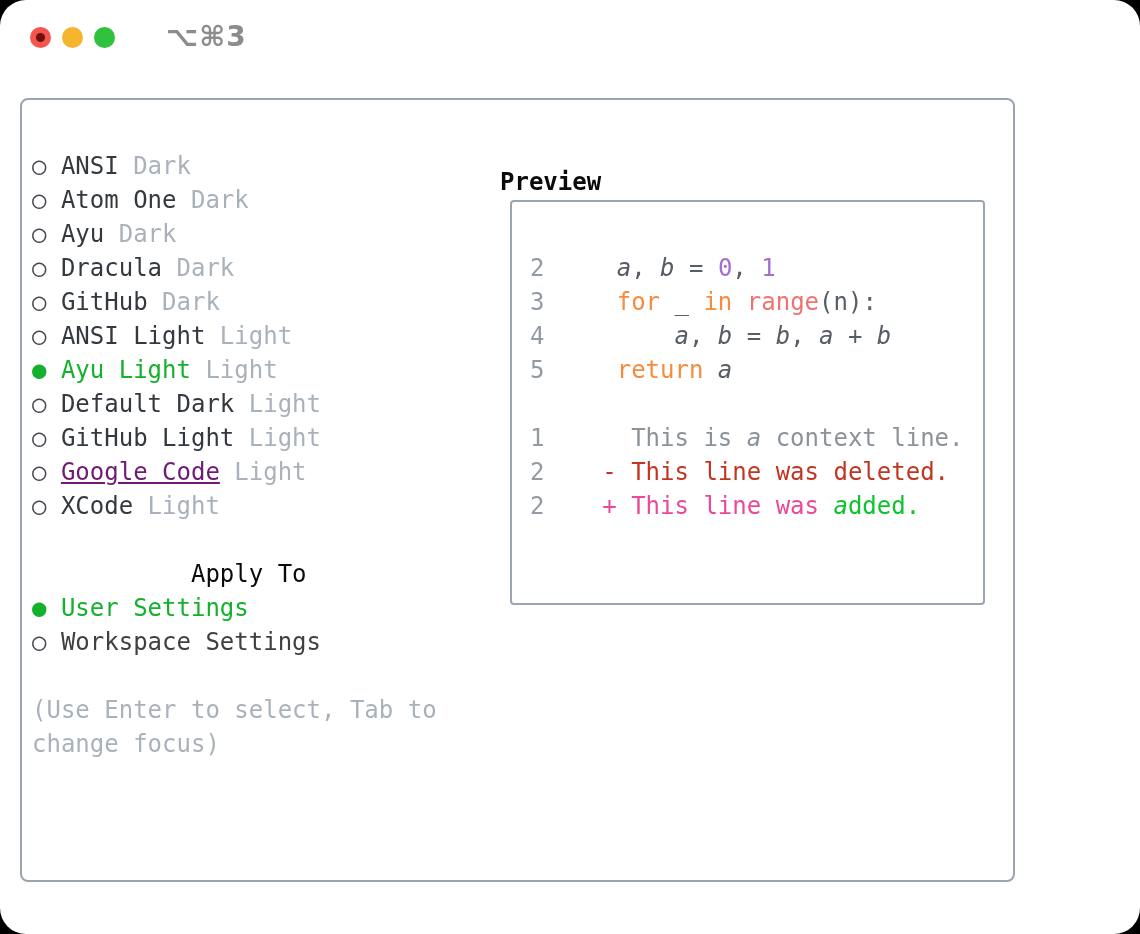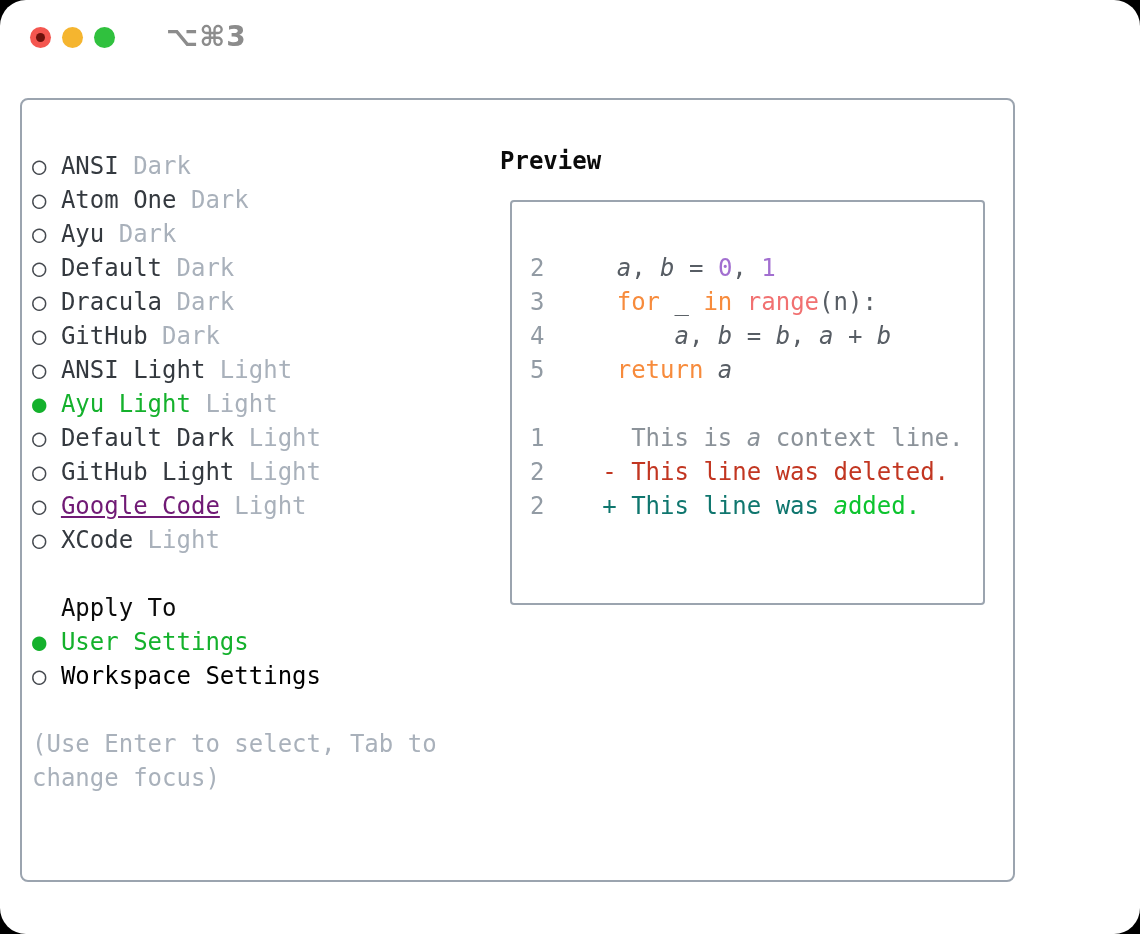--- a/index.html
+++ b/index.html
@@ -22,22 +22,22 @@
   }
   
   .panel{
     position:absolute;left:20px;top:98px;width:995px;height:784px;
     border:2px solid #9ba4af;border-radius:8px;box-sizing:border-box;background:#fff;
   }
   
   .line{white-space:pre;height:34px;line-height:34px;font-size:24px;}
   #left-col{position:absolute;left:32px;top:149px;}
   .hdr{color:#0b0b0b;font-weight:700;}
-  .apply-hdr{padding-left:2ch;}
-  #preview-header{position:absolute;left:500px;top:144px;}
+  .apply-hdr{padding-left:2ch;text-align:center;}
+  #preview-header{position:absolute;left:500px;top:165px;}
   .preview-box{
     position:absolute;left:510px;top:200px;width:475px;height:405px;
     border:2px solid #9ba4af;border-radius:4px;box-sizing:border-box;background:#fff;
   }
   #code-col{position:absolute;left:530px;top:251px;}
 </style>
 </head>
 <body>
 
 <div class="window">
@@ -50,46 +50,45 @@
     <div class="tl-btn tl-green"></div>
     <div class="shortcut">⌥⌘3</div>
   </div>
 
   <div class="panel"></div>
 
   <div id="left-col">
       <div class="line"><span style="color: rgb(69, 73, 79);">○</span> <span style="color: rgb(52, 57, 63);">ANSI</span> <span style="color: rgb(169, 177, 187);">Dark</span></div>
       <div class="line"><span style="color: rgb(69, 73, 79);">○</span> <span style="color: rgb(52, 57, 63);">Atom One</span> <span style="color: rgb(169, 177, 187);">Dark</span></div>
       <div class="line"><span style="color: rgb(69, 73, 79);">○</span> <span style="color: rgb(52, 57, 63);">Ayu</span> <span style="color: rgb(169, 177, 187);">Dark</span></div>
-      <div class="line"><span style="color: rgb(69, 73, 79);">○</span> <span style="color: rgb(52, 57, 63);">Default</span> <span style="color: rgb(169, 177, 187);">Dark</span></div>
       <div class="line"><span style="color: rgb(69, 73, 79);">○</span> <span style="color: rgb(52, 57, 63);">Dracula</span> <span style="color: rgb(169, 177, 187);">Dark</span></div>
       <div class="line"><span style="color: rgb(69, 73, 79);">○</span> <span style="color: rgb(52, 57, 63);">GitHub</span> <span style="color: rgb(169, 177, 187);">Dark</span></div>
       <div class="line"><span style="color: rgb(69, 73, 79);">○</span> <span style="color: rgb(52, 57, 63);">ANSI Light</span> <span style="color: rgb(169, 177, 187);">Light</span></div>
       <div class="line"><span style="color: rgb(20, 177, 44);">●</span> <span style="color: rgb(20, 177, 44);">Ayu Light</span> <span style="color: rgb(169, 177, 187);">Light</span></div>
       <div class="line"><span style="color: rgb(69, 73, 79);">○</span> <span style="color: rgb(52, 57, 63);">Default Dark</span> <span style="color: rgb(169, 177, 187);">Light</span></div>
       <div class="line"><span style="color: rgb(69, 73, 79);">○</span> <span style="color: rgb(52, 57, 63);">GitHub Light</span> <span style="color: rgb(169, 177, 187);">Light</span></div>
       <div class="line"><span style="color: rgb(69, 73, 79);">○</span> <span style="color: #701a75; text-decoration: underline;">Google Code</span> <span style="color: rgb(169, 177, 187);">Light</span></div>
       <div class="line"><span style="color: rgb(69, 73, 79);">○</span> <span style="color: rgb(52, 57, 63);">XCode</span> <span style="color: rgb(169, 177, 187);">Light</span></div>
       <div class="line"></div>
       <div class="line apply-hdr"><span style="color: rgb(11, 11, 11);">Apply To</span></div>
       <div class="line"><span style="color: rgb(20, 177, 44);">●</span> <span style="color: rgb(20, 177, 44);">User Settings</span></div>
-      <div class="line"><span style="color: rgb(69, 73, 79);">○</span> <span style="color: #000000;">Workspace Settings</span></div>
+      <div class="line"><span style="color: rgb(69, 73, 79);">○</span> <span style="color: #404040;">Workspace Settings</span></div>
       <div class="line"></div>
       <div class="line"><span style="color: rgb(169, 177, 187);">(Use Enter to select, Tab to</span></div>
       <div class="line"><span style="color: rgb(169, 177, 187);">change focus)</span></div>
     </div>
 
   <div id="preview-header" class="line hdr">Preview</div>
 
   <div class="preview-box"></div>
 
   <div id="code-col">
       <div class="line"><span style="color: rgb(146, 155, 164);">2</span><span style="color: rgb(87, 93, 100);">     </span><span style="color: rgb(87, 93, 100); font-style: italic;">a</span><span style="color: rgb(87, 93, 100);">, </span><span style="color: rgb(87, 93, 100); font-style: italic;">b</span><span style="color: rgb(87, 93, 100);"> = </span><span style="color: rgb(162, 111, 208);">0</span><span style="color: rgb(87, 93, 100);">, </span><span style="color: rgb(162, 111, 208);">1</span></div>
       <div class="line"><span style="color: rgb(146, 155, 164);">3</span><span style="color: rgb(87, 93, 100);">     </span><span style="color: rgb(247, 139, 60);">for</span><span style="color: rgb(87, 93, 100);"> _ </span><span style="color: rgb(247, 139, 60);">in</span><span style="color: rgb(87, 93, 100);"> </span><span style="color: rgb(241, 113, 113);">range</span><span style="color: rgb(87, 93, 100);">(n):</span></div>
       <div class="line"><span style="color: rgb(146, 155, 164);">4</span><span style="color: rgb(87, 93, 100);">         </span><span style="color: rgb(87, 93, 100); font-style: italic;">a</span><span style="color: rgb(87, 93, 100);">, </span><span style="color: rgb(87, 93, 100); font-style: italic;">b</span><span style="color: rgb(87, 93, 100);"> = </span><span style="color: rgb(87, 93, 100); font-style: italic;">b</span><span style="color: rgb(87, 93, 100);">, </span><span style="color: rgb(87, 93, 100); font-style: italic;">a</span><span style="color: rgb(87, 93, 100);"> + </span><span style="color: rgb(87, 93, 100); font-style: italic;">b</span></div>
       <div class="line"><span style="color: rgb(146, 155, 164);">5</span><span style="color: rgb(87, 93, 100);">     </span><span style="color: rgb(247, 139, 60);">return</span><span style="color: rgb(87, 93, 100);"> </span><span style="color: rgb(87, 93, 100); font-style: italic;">a</span></div>
       <div class="line"></div>
       <div class="line"><span style="color: rgb(146, 155, 164);">1</span><span style="color: rgb(139, 146, 153);">      </span><span style="color: rgb(139, 146, 153);">This is </span><span style="color: rgb(139, 146, 153); font-style: italic;">a</span><span style="color: rgb(139, 146, 153);"> context line.</span></div>
       <div class="line"><span style="color: rgb(146, 155, 164);">2</span><span style="color: rgb(194, 54, 33);">    </span><span style="color: rgb(194, 54, 33); text-align: center;">- This line was deleted.</span></div>
-      <div class="line"><span style="color: rgb(146, 155, 164);">2</span><span style="color: rgb(12, 196, 46);">    </span><span style="color: #0f766e;">+ This line was </span><span style="color: rgb(12, 196, 46); font-style: italic;">a</span><span style="color: rgb(12, 196, 46);">dded.</span></div>
+      <div class="line"><span style="color: rgb(146, 155, 164);">2</span><span style="color: rgb(12, 196, 46);">    </span><span style="color: #ec4899;">+ This line was </span><span style="color: rgb(12, 196, 46); font-style: italic;">a</span><span style="color: rgb(12, 196, 46);">dded.</span></div>
     </div>
 
 </div>
 
 </body></html>

